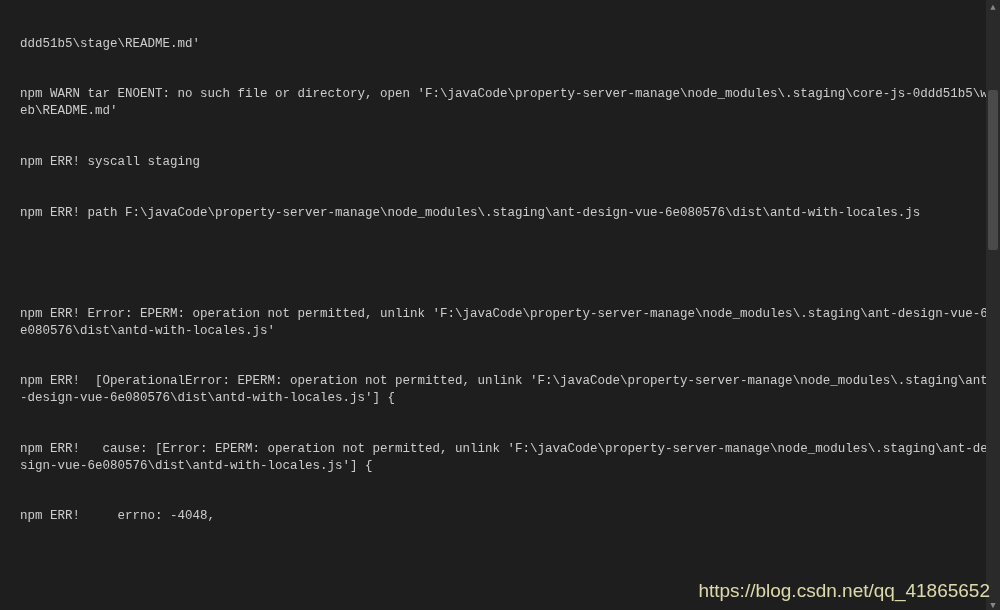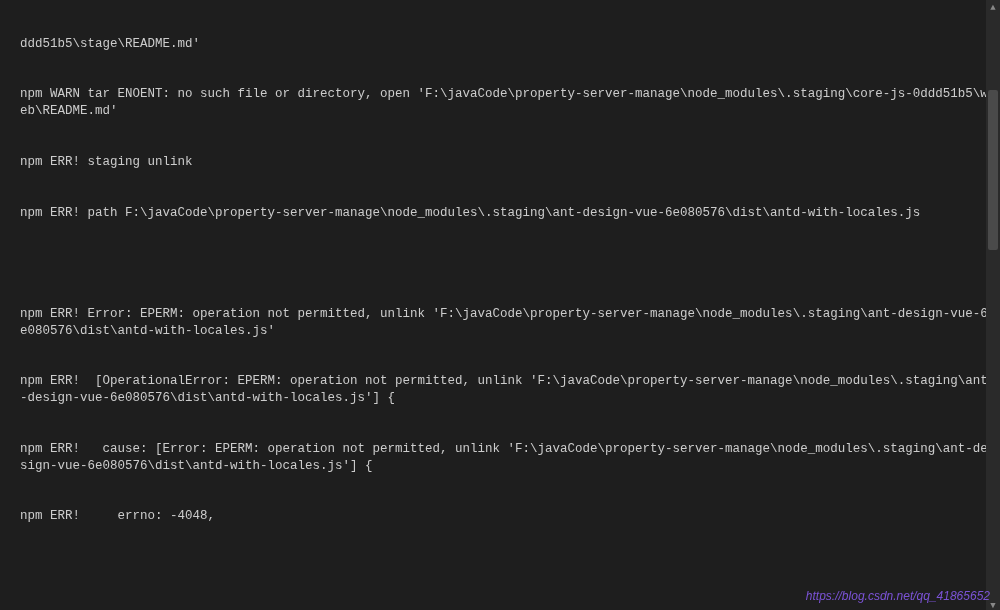--- a/index.html
+++ b/index.html
@@ -24,25 +24,24 @@
       word-break: break-all;
     }
     .line {
       display: block;
       margin-left: 12px;
     }
     .watermark {
       position: absolute;
       bottom: 6px;
       right: 10px;
-      color: #8b5cf6;
+      color: #fef9c3;
       font-family: Arial, sans-serif;
-      font-size: 12px;
+      font-size: 19px;
       opacity: 0.85;
-      font-style: italic;
     }
     .scrollbar {
       position: absolute;
       right: 0;
       top: 0;
       width: 14px;
       height: 100%;
       background: #2a2a2a;
     }
     .scrollbar-thumb {
@@ -65,21 +64,21 @@
     }
     .scroll-arrow-up { top: 2px; }
     .scroll-arrow-down { bottom: 2px; }
   </style>
 </head>
 <body>
 
 <div class="terminal-output">
   <span class="line">ddd51b5\stage\README.md'</span>
   <span class="line">npm WARN tar ENOENT: no such file or directory, open 'F:\javaCode\property-server-manage\node_modules\.staging\core-js-0ddd51b5\web\README.md'</span>
-  <span class="line">npm ERR! staging unlink</span>
+  <span class="line">npm ERR! syscall staging</span>
   <span class="line">npm ERR! path F:\javaCode\property-server-manage\node_modules\.staging\ant-design-vue-6e080576\dist\antd-with-locales.js</span>
   <span class="line">&nbsp;</span>
   <span class="line">npm ERR! Error: EPERM: operation not permitted, unlink 'F:\javaCode\property-server-manage\node_modules\.staging\ant-design-vue-6e080576\dist\antd-with-locales.js'</span>
   <span class="line">npm ERR!  [OperationalError: EPERM: operation not permitted, unlink 'F:\javaCode\property-server-manage\node_modules\.staging\ant-design-vue-6e080576\dist\antd-with-locales.js'] {</span>
   <span class="line">npm ERR!   cause: [Error: EPERM: operation not permitted, unlink 'F:\javaCode\property-server-manage\node_modules\.staging\ant-design-vue-6e080576\dist\antd-with-locales.js'] {</span>
   <span class="line">npm ERR!     errno: -4048,</span>
   
   
   
   

